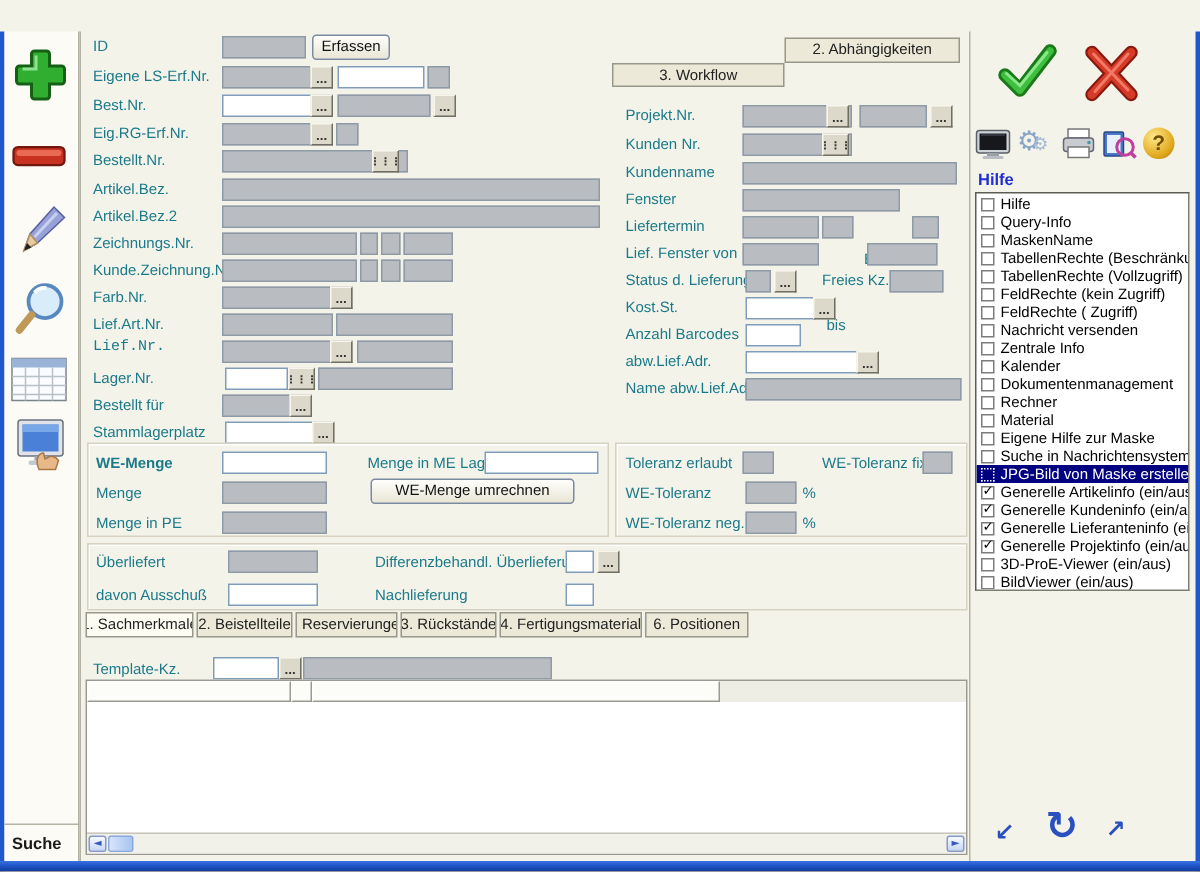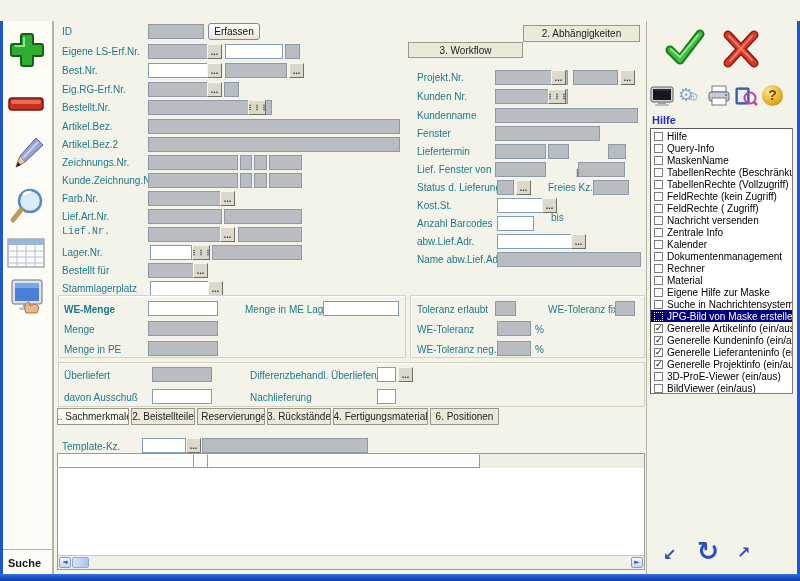--- a/index.html
+++ b/index.html
@@ -229,20 +229,21 @@
 
   <div class="gb" style="left:58px;top:295px;width:348px;height:63px;"></div>
   <div class="gb" style="left:410px;top:295px;width:235px;height:63px;"></div>
 
   <div class="lbl" style="left:64px;top:304px;font-weight:bold;">WE-Menge</div>
   <div class="fw" style="left:148px;top:301px;width:70px;"></div>
   <div class="lbl" style="left:245px;top:304px;">Menge in ME Lag.</div>
   <div class="fw" style="left:323px;top:301px;width:76px;"></div>
   <div class="lbl" style="left:64px;top:324px;">Menge</div>
   <div class="fg" style="left:148px;top:321px;width:70px;"></div>
+  <div class="xpbtn" style="left:247px;top:319px;width:136px;height:17px;">WE-Menge umrechnen</div>
   <div class="lbl" style="left:64px;top:344px;">Menge in PE</div>
   <div class="fg" style="left:148px;top:341px;width:70px;"></div>
 
   <div class="lbl" style="left:417px;top:304px;">Toleranz erlaubt</div>
   <div class="fg" style="left:495px;top:301px;width:21px;"></div>
   <div class="lbl" style="left:548px;top:304px;">WE-Toleranz fix</div>
   <div class="fg" style="left:615px;top:301px;width:20px;"></div>
   <div class="lbl" style="left:417px;top:324px;">WE-Toleranz</div>
   <div class="fg" style="left:497px;top:321px;width:34px;"></div>
   <div class="lbl" style="left:535px;top:324px;">%</div>

